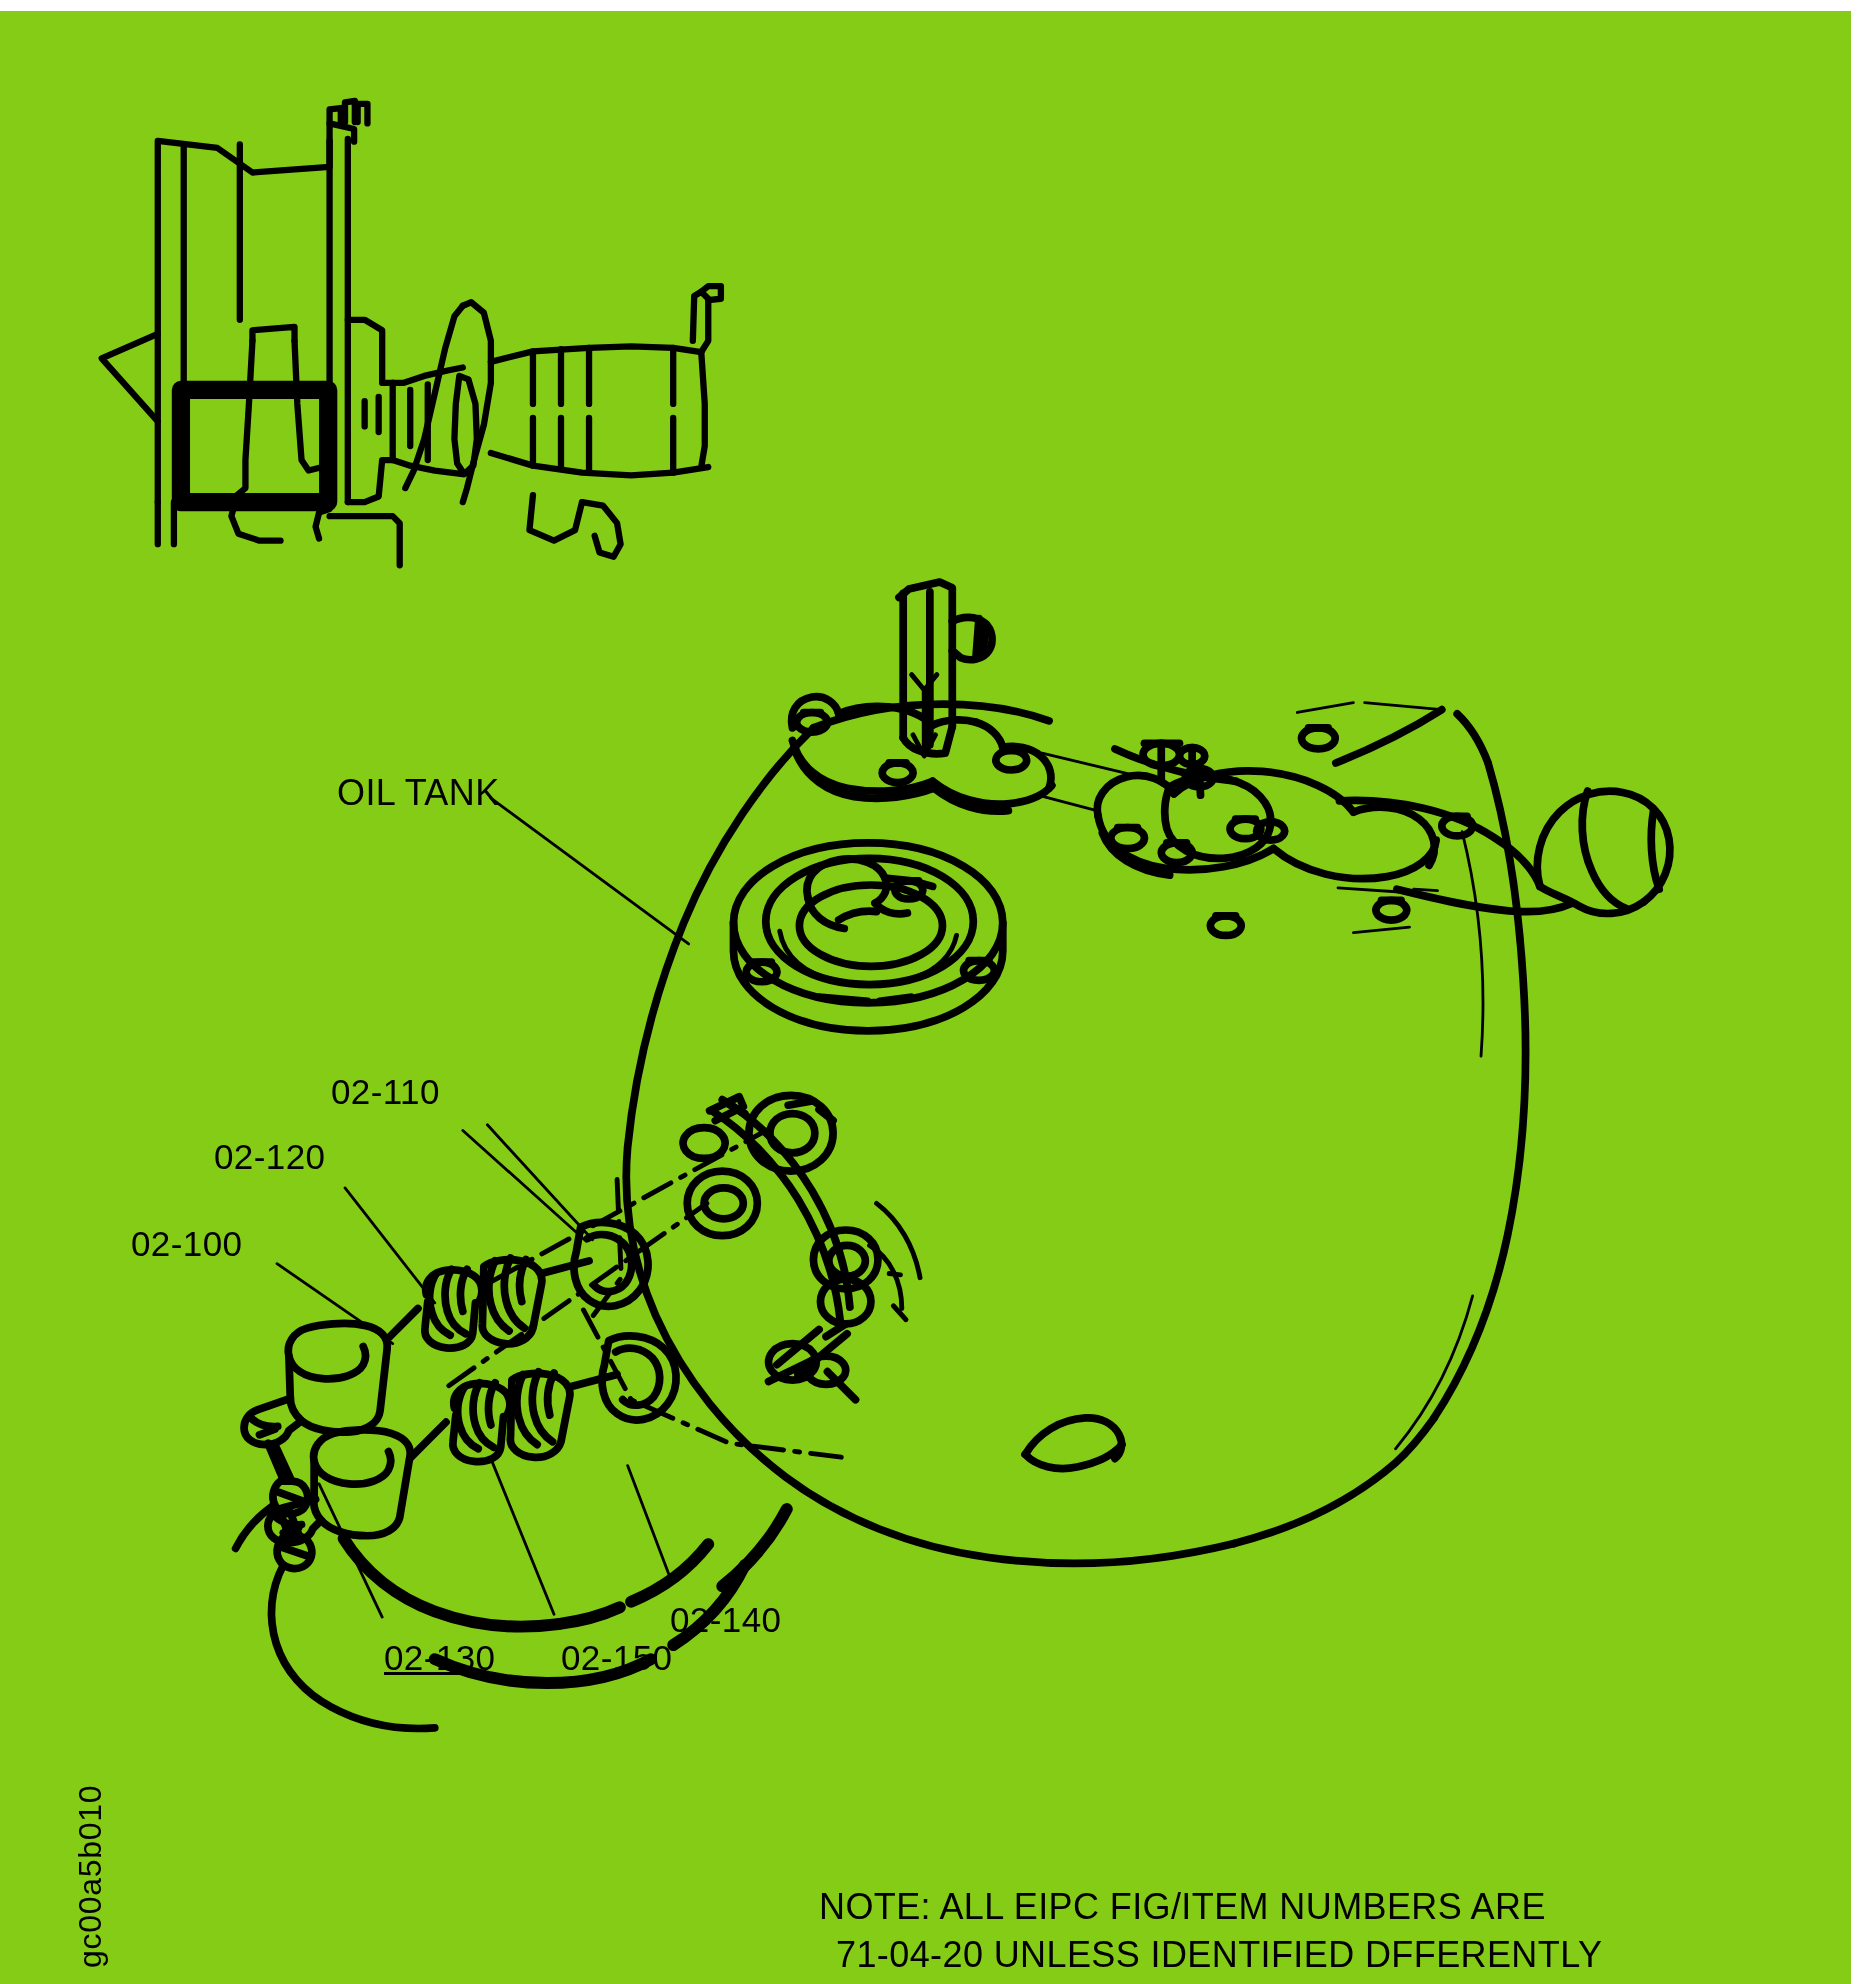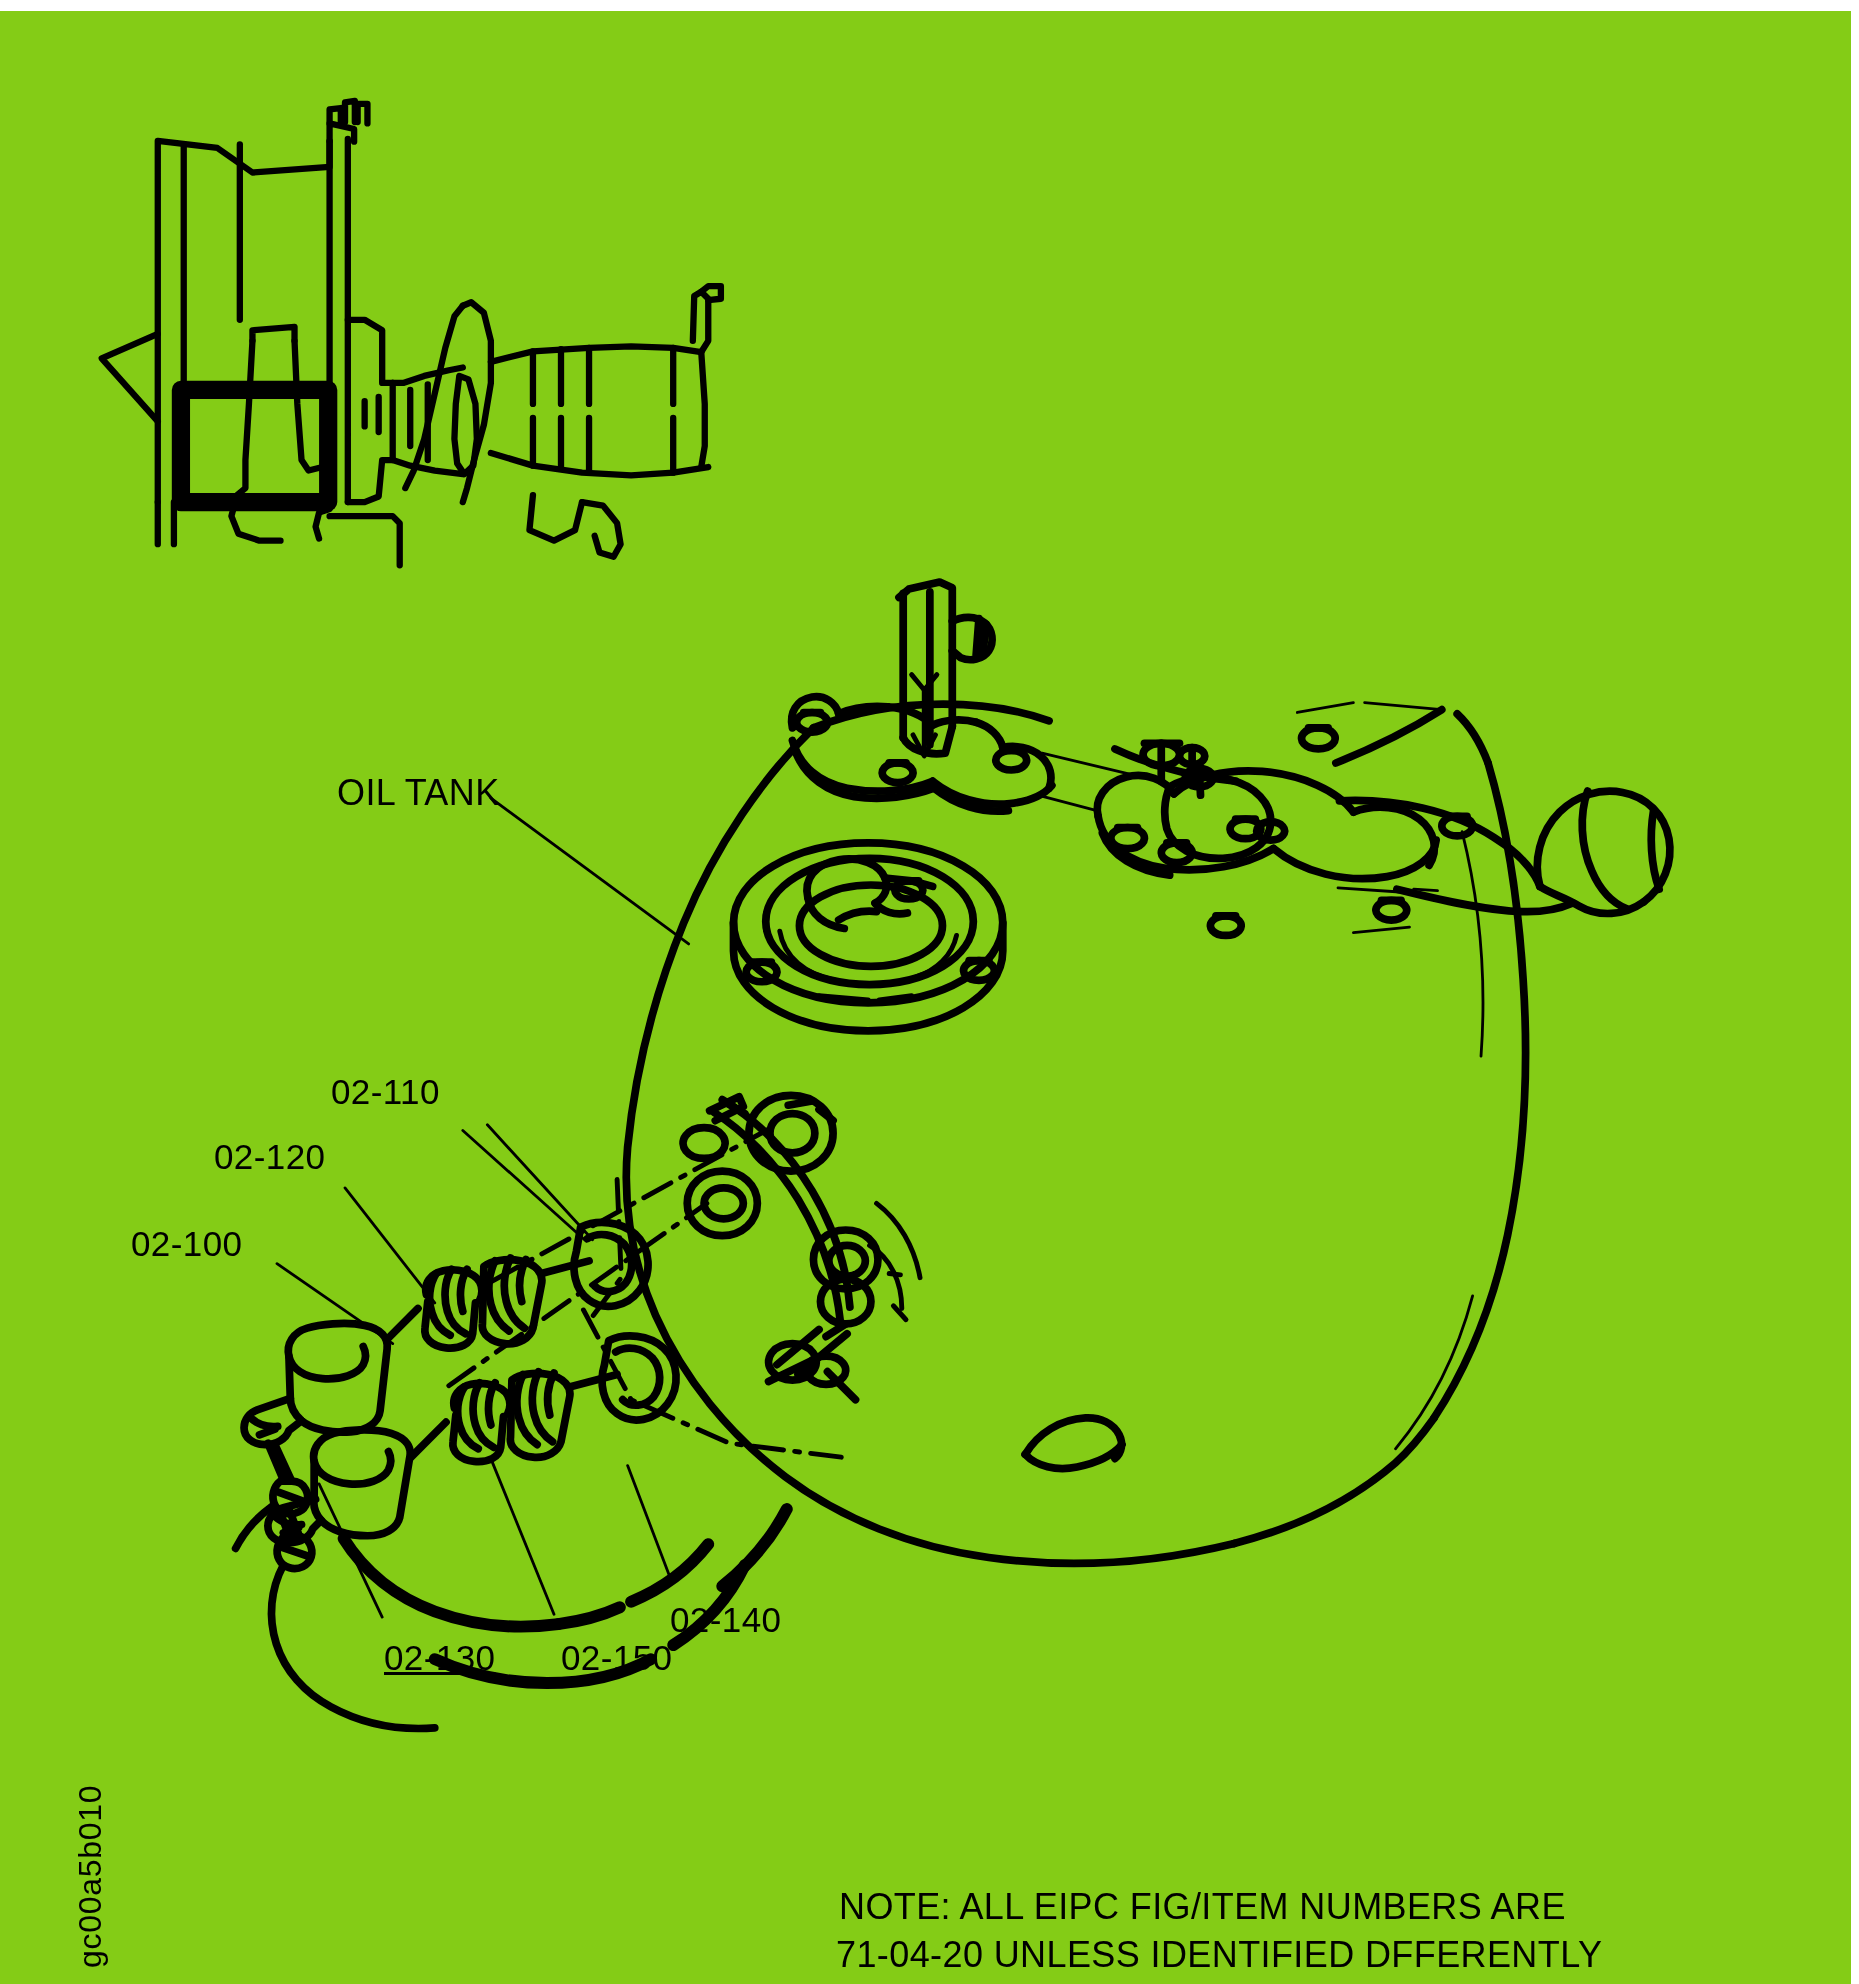--- a/index.html
+++ b/index.html
@@ -509,18 +509,18 @@
 
   <div class="lbl callout" style="left:384px;top:1627px;text-decoration:underline;">02-130</div>
 
   <div class="lbl callout" style="left:670px;top:1589px;">02-140</div>
 
   <div class="lbl callout" style="left:561px;top:1627px;">02-150</div>
 
   <div class="figid" style="left:72px;top:1957px;">gc00a5b010</div>
 
   <div style="position:absolute;left:819px;top:1874px;">
-    <div class="lbl note" style="position:relative;left:0;top:0;margin-left:20px;">NOTE: ALL EIPC FIG/ITEM NUMBERS ARE</div>
+    <div class="lbl note" style="position:relative;left:0;top:0;">NOTE: ALL EIPC FIG/ITEM NUMBERS ARE</div>
     <div class="lbl note" style="position:relative;left:17px;top:0;margin-top:4.2px;">71-04-20 UNLESS IDENTIFIED DFFERENTLY</div>
   </div>
 
 </div>
 
 
 </body></html>

